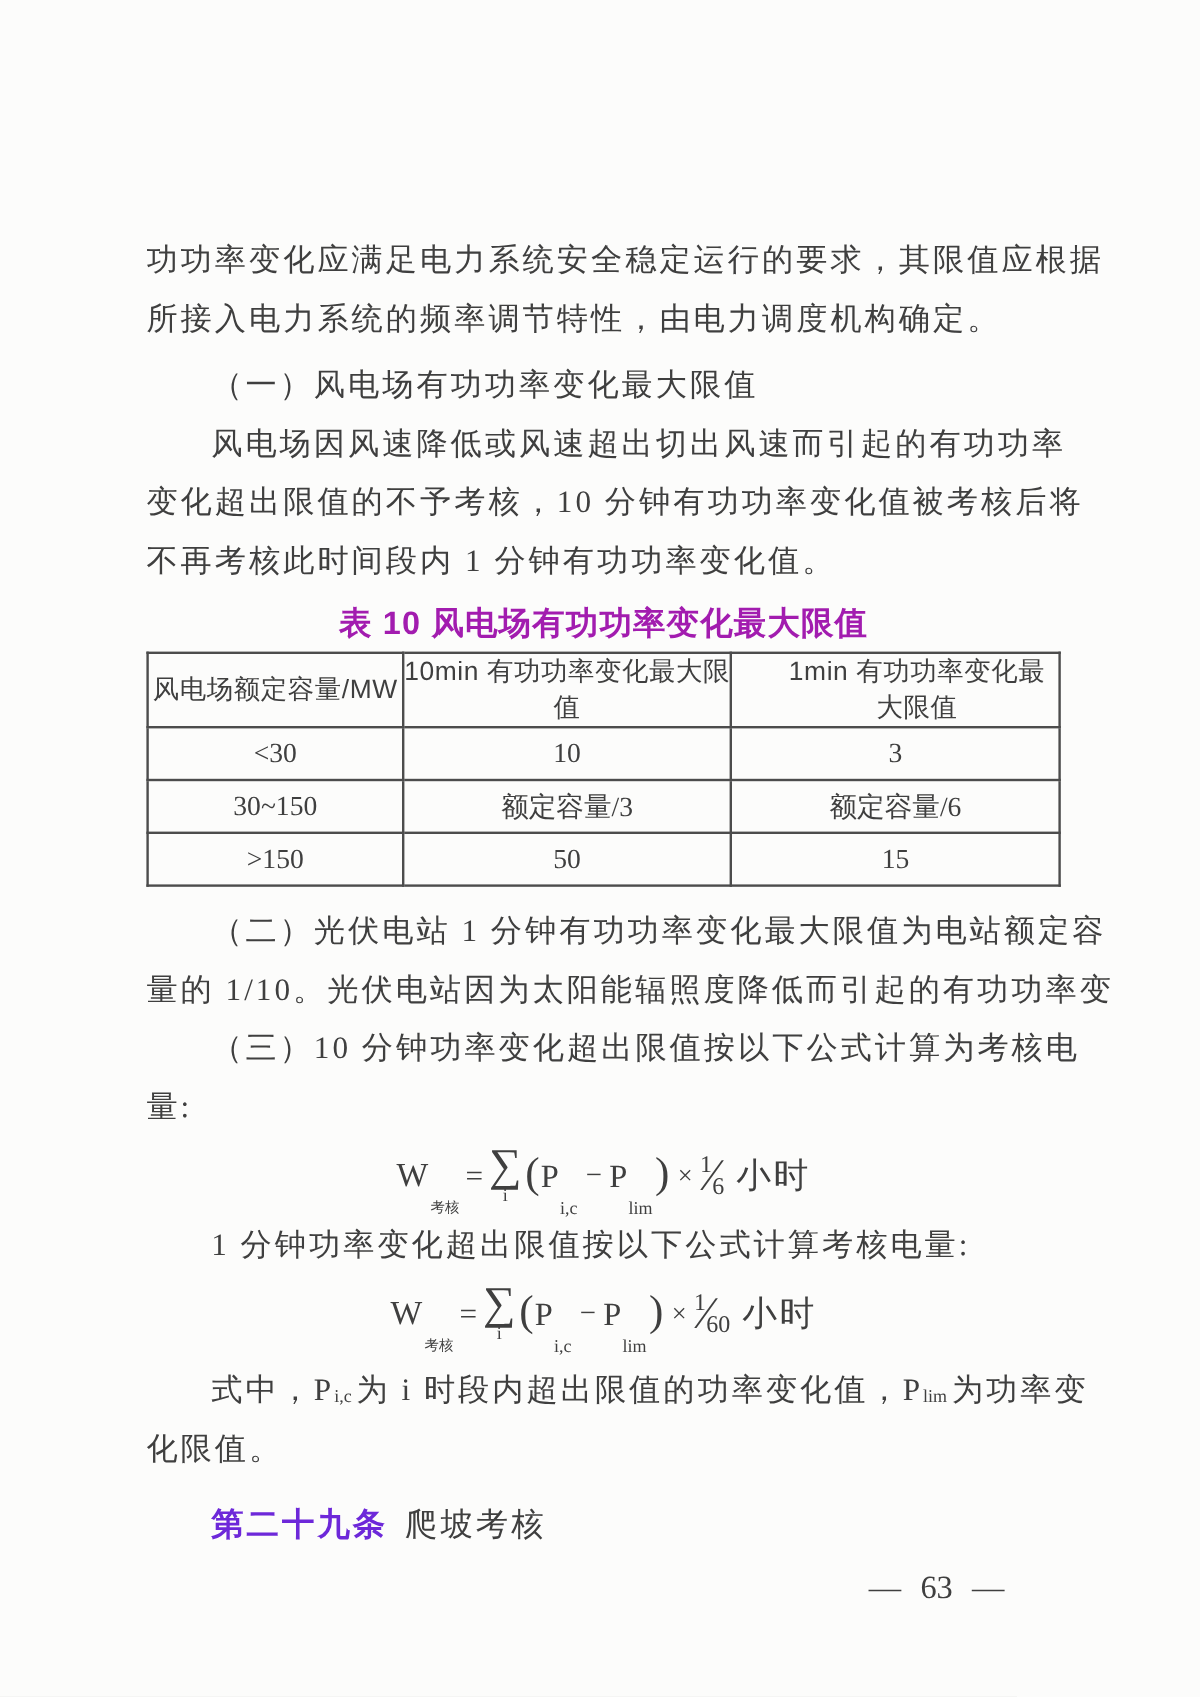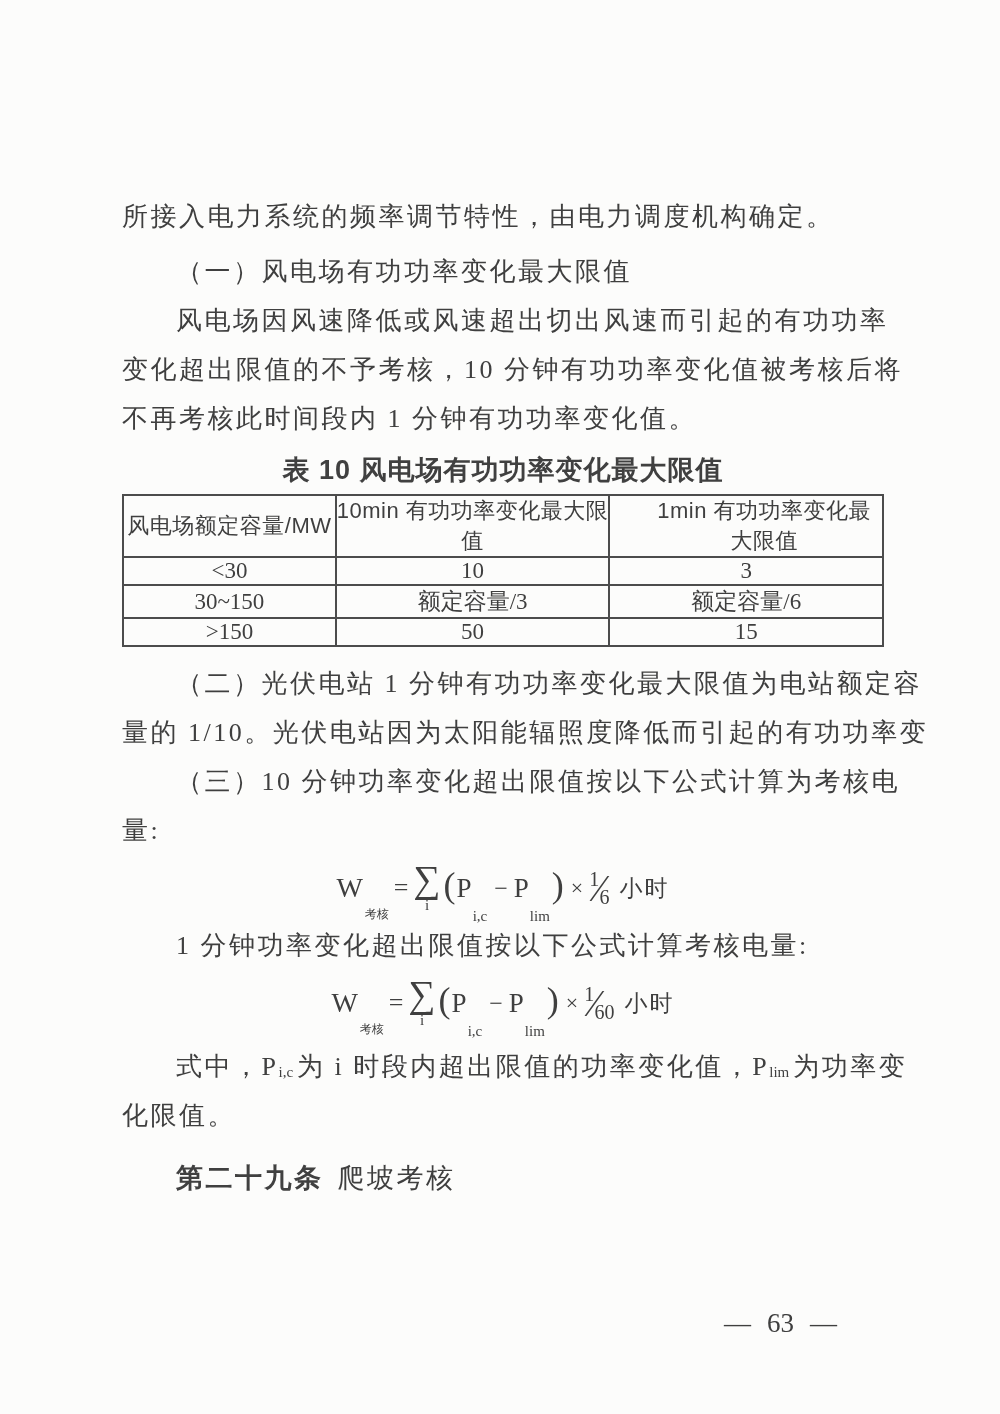--- a/index.html
+++ b/index.html
@@ -32,21 +32,21 @@
 
   
   .tbl-title {
     margin-top: 8px;
     text-align: center;
     font-family: "Liberation Sans", "DejaVu Sans", sans-serif;
     font-weight: 700;
     font-size: 27px;
     line-height: 38px;
     letter-spacing: 1px;
-    color: #404040;
+    color: #a21caf;
   }
   table.limits {
     margin-top: 5px;
     width: 100%;
     border-collapse: collapse;
     table-layout: fixed;
   }
   table.limits th, table.limits td {
     border: 2px solid #4c4c4c;
     text-align: center;
@@ -54,21 +54,21 @@
     font-weight: 400;
     color: #3f3f3f;
   }
   table.limits th {
     height: 52px;
     font-family: "Liberation Sans", "DejaVu Sans", sans-serif;
     font-size: 22px;
     letter-spacing: 0.5px;
   }
   table.limits td {
-    height: 28px;
+    height: 44px;
     font-size: 23px;
     font-family: "Liberation Serif", "DejaVu Serif", serif;
   }
   .col-1 { width: 28%; margin-top: 12px; }
   .col-2 { width: 36%; }
   .col-3 { width: 36%; padding-left: 36px; }
 
   .after-table { margin-top: 12px; }
 
   
@@ -94,40 +94,40 @@
   .sigma { font-size: 38px; line-height: 0.85; }
   .sigma-sub { font-size: 15px; line-height: 1; margin-top: 2px; }
   .paren { font-size: 36px; font-weight: 300; margin: 0 1px; transform: translateY(-3px); }
   .p-base { font-size: 27px; }
   .p-sub { font-size: 15px; align-self: flex-end; margin: 0 1px -6px 1px; }
   .minus { font-size: 24px; margin: 0 6px; }
   .times { font-size: 22px; margin: 0 6px; }
   .frac-num { font-size: 20px; transform: translateY(-9px); display: inline-block; }
   .frac-slash { font-size: 38px; font-weight: 300; margin: 0 -3px; display: inline-block; }
   .frac-den { font-size: 20px; transform: translateY(9px); display: inline-block; }
-  .unit { font-size: 23px; margin-left: 10px; letter-spacing: 2px; }
+  .unit { font-size: 29px; margin-left: 10px; letter-spacing: 2px; }
 
   
   .exp-line { display: flex; align-items: flex-start; }
   .exp-line .p-inline { font-size: 26px; }
   .exp-line .sub-inline { font-size: 15px; position: relative; top: 6px; letter-spacing: 0; margin-right: 4px; }
 
   
   .article {
     margin-top: 14px;
     font-size: 27px;
     line-height: 49px;
     letter-spacing: 2.5px;
     padding-left: 54px;
     white-space: nowrap;
   }
   .article .art-num {
     font-family: "Liberation Sans", "DejaVu Sans", sans-serif;
     font-weight: 700;
-    color: #404040;
+    color: #6d28d9;
     margin-right: 14px;
   }
 
   
   .footer {
     position: absolute;
     top: 1308px;
     right: 163px;
     font-size: 27px;
     color: #3f3f3f;
@@ -136,20 +136,21 @@
     gap: 16px;
     align-items: center;
   }
 </style>
 </head>
 <body>
 
 <div class="page">
   <div class="content">
 
+    <div class="bodyline">功功率变化应满足电力系统安全稳定运行的要求，其限值应根据</div>
     <div class="bodyline">所接入电力系统的频率调节特性，由电力调度机构确定。</div>
 
     <div class="bodyline indent sec-heading">（一）风电场有功功率变化最大限值</div>
 
     <div class="bodyline indent para-b">风电场因风速降低或风速超出切出风速而引起的有功功率</div>
     <div class="bodyline">变化超出限值的不予考核，10 分钟有功功率变化值被考核后将</div>
     <div class="bodyline">不再考核此时间段内 1 分钟有功功率变化值。</div>
 
     <div class="tbl-title">表 10  风电场有功功率变化最大限值</div>
 

